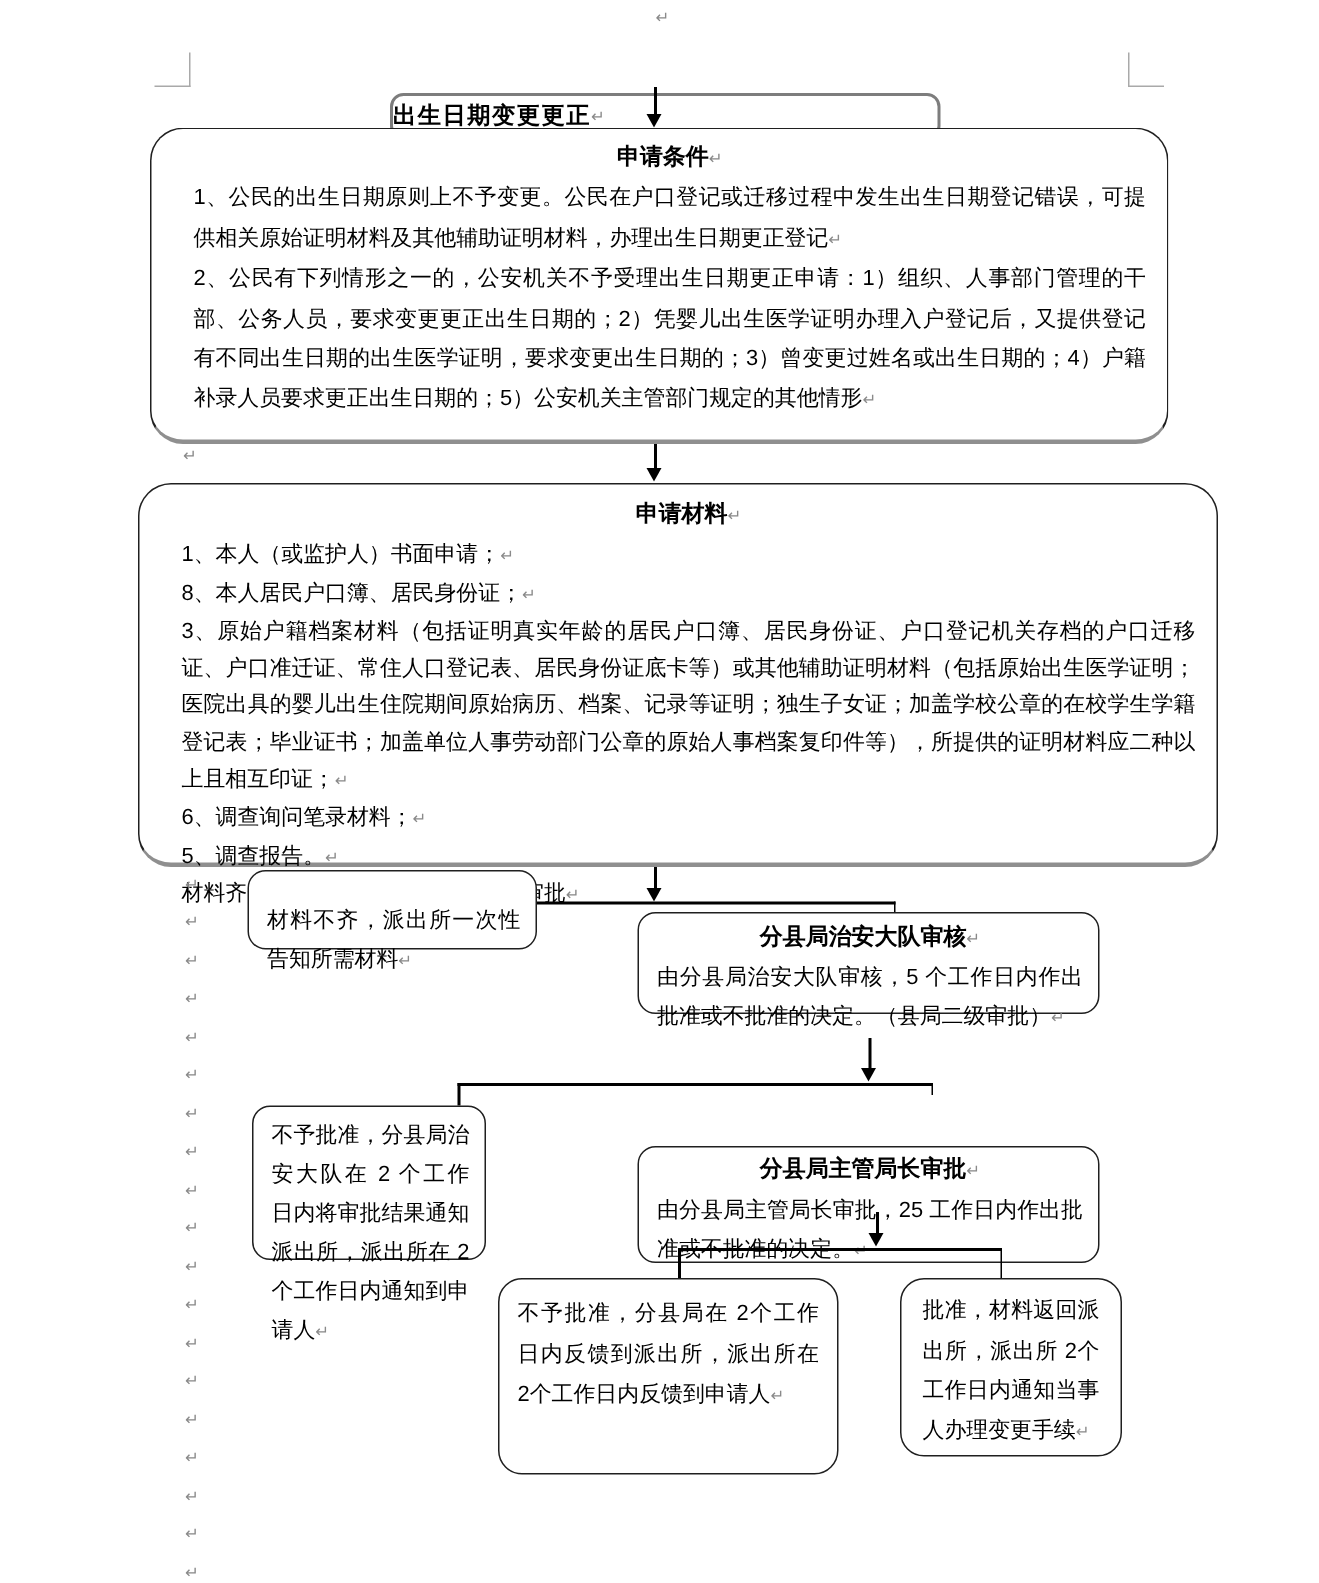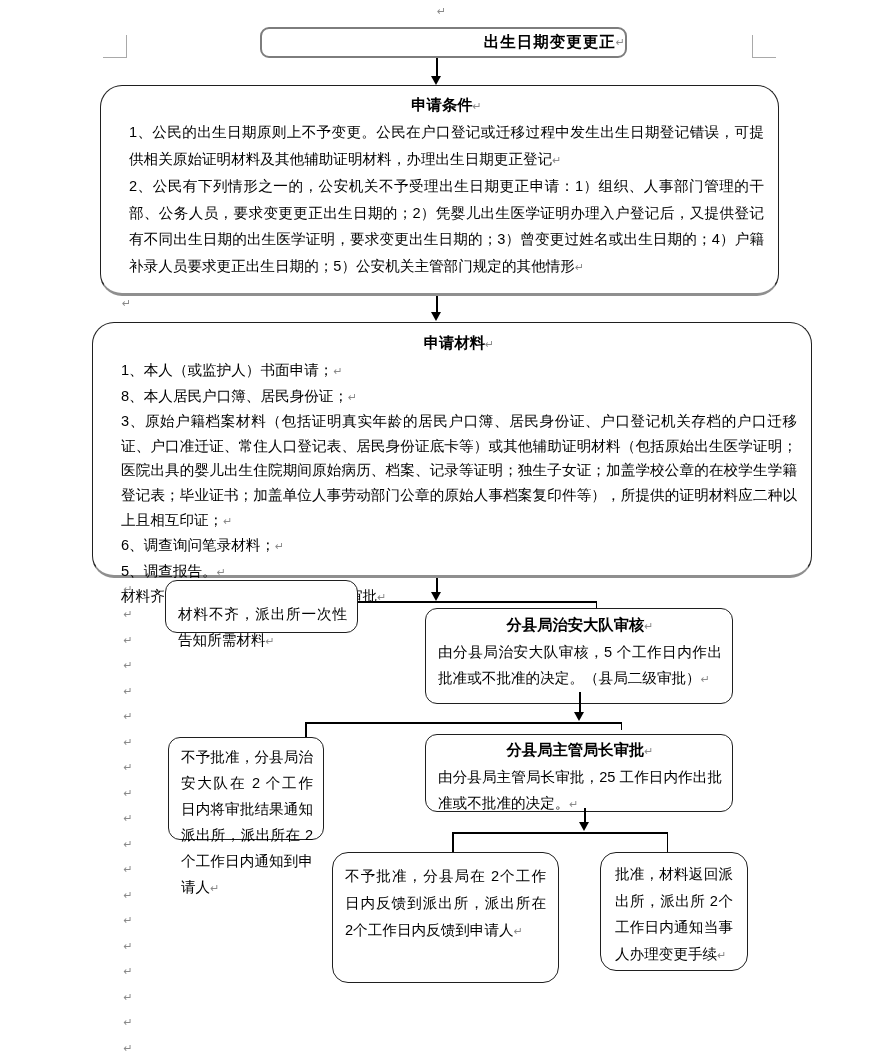--- a/index.html
+++ b/index.html
@@ -4,22 +4,22 @@
 <style>
   html,body{margin:0;padding:0;background:#fff;}
   .page{
     position:relative;width:879px;height:1055px;background:#ffffff;overflow:hidden;
     font-family:"Liberation Sans","DejaVu Sans",sans-serif;color:#000;
   }
   
   .node{position:absolute;background:#fff;box-sizing:border-box;border:1.3px solid #1f1f1f;}
   .big{border-radius:22px;border-bottom:3px solid #8f8f8f;padding:6px 14px 4px 28px;}
   .titlebox{
-    border:2.5px solid #7d7d7d;border-radius:9px;display:flex;align-items:center;justify-content:flex-end;
-    font-weight:bold;font-size:15.5px;letter-spacing:1px;
+    border:2.5px solid #7d7d7d;border-radius:9px;display:flex;align-items:center;justify-content:flex-start;
+    font-weight:bold;font-size:15.5px;letter-spacing:1px;margin-top:35px;
   }
   .small{border-radius:12px;padding:8px 10px 4px 12px;}
   .node-title{text-align:center;font-weight:bold;font-size:15.3px;line-height:26px;margin:0;}
   .para{margin:0;font-size:14.6px;line-height:26.5px;text-align:justify;}
   .materials .para{line-height:24.6px;}
   .small .para{line-height:26px;}
   
   .vline{position:absolute;width:1.5px;background:#000;}
   .hline{position:absolute;height:1.5px;background:#000;}
   .arrowhead{position:absolute;width:0;height:0;border-left:5.5px solid transparent;border-right:5.5px solid transparent;border-top:9.5px solid #000;}
@@ -73,36 +73,36 @@
   <div class="vline" style="left:436px;top:578px;height:15px;"></div>
   <div class="arrowhead" style="left:431px;top:592px;"></div>
   <div class="hline" style="left:279px;top:601px;width:318px;"></div>
   <div class="vline" style="left:279px;top:601px;height:12px;"></div>
   <div class="vline" style="left:595.5px;top:601px;height:7px;"></div>
 
   <div class="node small" style="left:165px;top:580px;width:193px;height:53px;padding-top:20px;">
     <p class="para"><span>材料不齐，派出所一次性告知所需材料</span><span class="pilcrow">↵</span></p>
   </div>
 
-  <div class="node small" style="left:425px;top:608px;width:308px;height:96px;padding-top:3px;">
+  <div class="node small" style="left:425px;top:608px;width:308px;height:68px;padding-top:3px;">
     <p class="node-title"><span>分县局治安大队审核</span><span class="pilcrow">↵</span></p>
     <p class="para"><span>由分县局治安大队审核，5 个工作日内作出批准或不批准的决定。（县局二级审批）</span><span class="pilcrow">↵</span></p>
   </div>
 
   <div class="vline" style="left:579px;top:692px;height:21px;"></div>
   <div class="arrowhead" style="left:574px;top:712px;"></div>
   <div class="hline" style="left:305px;top:722px;width:317px;"></div>
   <div class="vline" style="left:305px;top:722px;height:15px;"></div>
   <div class="vline" style="left:620.5px;top:722px;height:8px;"></div>
 
   <div class="node small" style="left:168px;top:737px;width:156px;height:103px;padding-top:6px;">
     <p class="para"><span>不予批准，分县局治安大队在 2 个工作日内将审批结果通知派出所，派出所在 2 个工作日内通知到申请人</span><span class="pilcrow">↵</span></p>
   </div>
 
-  <div class="node small" style="left:425px;top:734px;width:308px;height:78px;padding-top:2px;">
+  <div class="node small" style="left:425px;top:764px;width:308px;height:78px;padding-top:2px;">
     <p class="node-title"><span>分县局主管局长审批</span><span class="pilcrow">↵</span></p>
     <p class="para"><span>由分县局主管局长审批，25 工作日内作出批准或不批准的决定。</span><span class="pilcrow">↵</span></p>
   </div>
 
   <div class="vline" style="left:584px;top:808px;height:15px;"></div>
   <div class="arrowhead" style="left:579px;top:822px;"></div>
   <div class="hline" style="left:452px;top:832px;width:216px;"></div>
   <div class="vline" style="left:452px;top:832px;height:20px;"></div>
   <div class="vline" style="left:666.5px;top:832px;height:20px;"></div>
 

